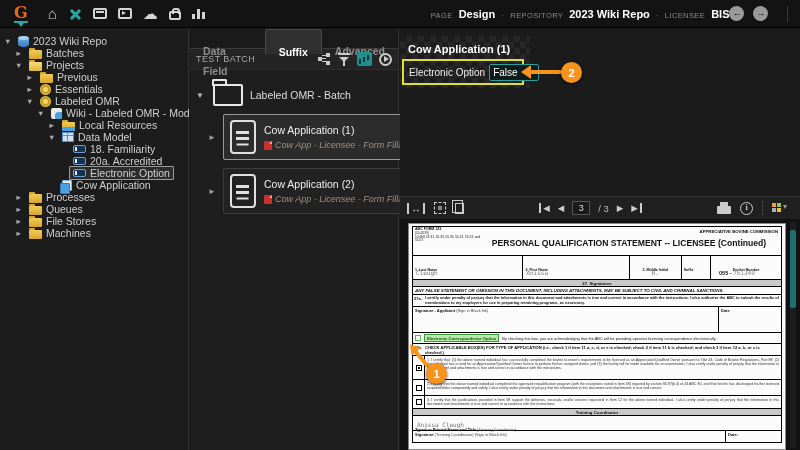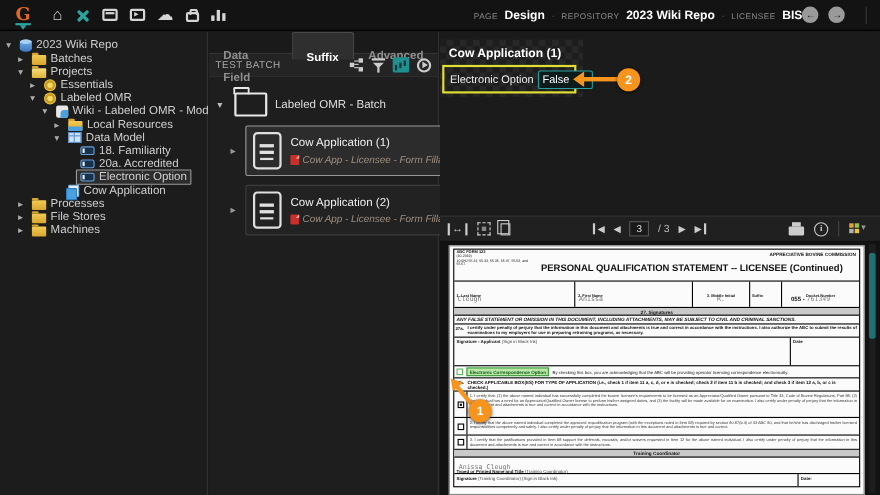--- a/index.html
+++ b/index.html
@@ -291,20 +291,27 @@
     <div class="trow lv1">
         <span class="arrow" data-arrow="down"></span>
         <span class="tsel">
           <span class="ticon" data-icon="folder-open"></span>
           <span>Projects</span>
         </span>
       </div>
     <div class="trow lv2">
         <span class="arrow" data-arrow="right"></span>
         <span class="tsel">
+          <span class="ticon" data-icon="folder"></span>
+          <span>Previous</span>
+        </span>
+      </div>
+    <div class="trow lv2">
+        <span class="arrow" data-arrow="right"></span>
+        <span class="tsel">
           <span class="ticon" data-icon="gear"></span>
           <span>Essentials</span>
         </span>
       </div>
     <div class="trow lv2">
         <span class="arrow" data-arrow="down"></span>
         <span class="tsel">
           <span class="ticon" data-icon="gear"></span>
           <span>Labeled OMR</span>
         </span>
@@ -356,20 +363,27 @@
         <span class="tsel">
           <span class="ticon" data-icon="doc-stack"></span>
           <span>Cow Application</span>
         </span>
       </div>
     <div class="trow lv1">
         <span class="arrow" data-arrow="right"></span>
         <span class="tsel">
           <span class="ticon" data-icon="folder"></span>
           <span>Processes</span>
+        </span>
+      </div>
+    <div class="trow lv1">
+        <span class="arrow" data-arrow="right"></span>
+        <span class="tsel">
+          <span class="ticon" data-icon="folder"></span>
+          <span>Queues</span>
         </span>
       </div>
     <div class="trow lv1">
         <span class="arrow" data-arrow="right"></span>
         <span class="tsel">
           <span class="ticon" data-icon="folder"></span>
           <span>File Stores</span>
         </span>
       </div>
     <div class="trow lv1">

